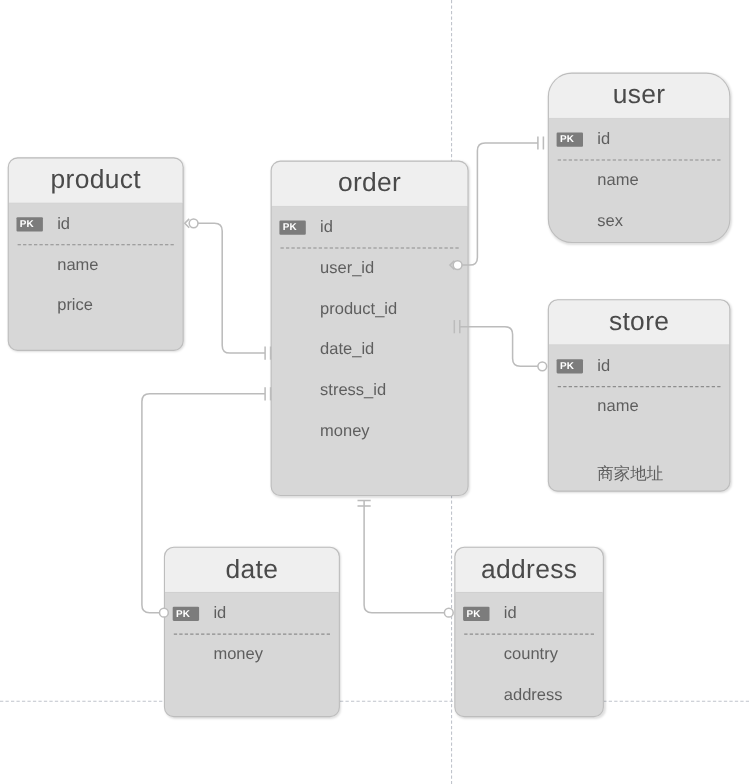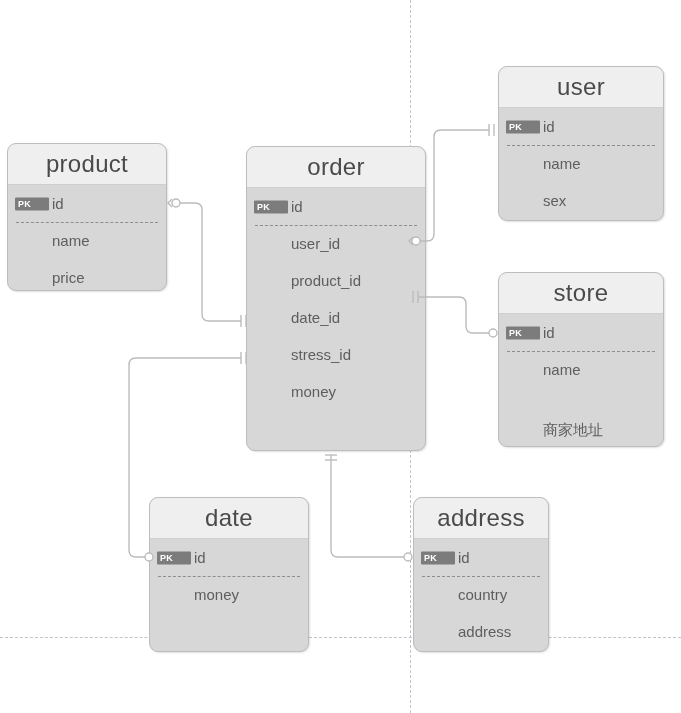--- a/index.html
+++ b/index.html
@@ -42,21 +42,21 @@
     height:37px;
     display:flex;align-items:center;
     position:relative;
     color:#5e5e5e;
     font-size:15px;
   }
   .field .pk-badge{
     position:absolute;left:7px;top:50%;transform:translateY(-50%);
     background:#7c7c7c;color:#ffffff;
     font-size:9px;font-weight:bold;
-    padding:2px 18px 2px 3px;
+    padding:2px 8px 2px 3px;
     line-height:9px;
     letter-spacing:.2px;
     border-radius:1px;
   }
   .field .fname{margin-left:44px;}
   .pk-sep{
     position:absolute;left:8px;right:8px;height:0;
     border-top:1px dashed #8d8d8d;
   }
   .cjk{font-family:Liberation Serif, serif;margin-top:48px;}
@@ -66,21 +66,21 @@
     pointer-events:none;}
   svg.links path,svg.links line{fill:none;stroke:#bcbcbc;stroke-width:1.4;}
   svg.links circle{fill:#ffffff;stroke:#bcbcbc;stroke-width:1.4;}
 </style>
 </head>
 <body>
 
 <div id="canvas">
     <div class="guide-v" style="left: 410px;"></div>
     <div class="guide-h" style="top: 637px;"></div>
-    <div class="entity" style="left: 7px; top: 143px; width: 160px; height: 148px;">
+    <div class="entity" style="left: 7px; top: 143px; width: 160px; height: 176px;">
       <div class="entity-header">product</div>
       <div class="entity-body">
         <div class="field">
           <span class="pk-badge">PK</span>
           <span class="fname">id</span>
         </div>
         <div class="pk-sep" style="top: 37px;"></div>
         <div class="field">
           <span class="fname">name</span>
         </div>
@@ -107,21 +107,21 @@
           <span class="fname">date_id</span>
         </div>
         <div class="field">
           <span class="fname">stress_id</span>
         </div>
         <div class="field">
           <span class="fname">money</span>
         </div>
       </div>
     </div>
-    <div class="entity" style="left: 498px; top: 66px; width: 166px; height: 155px;">
+    <div class="entity" style="left: 498px; top: 66px; width: 166px; height: 155px; border-radius: 22px;">
       <div class="entity-header">user</div>
       <div class="entity-body">
         <div class="field">
           <span class="pk-badge">PK</span>
           <span class="fname">id</span>
         </div>
         <div class="pk-sep" style="top: 37px;"></div>
         <div class="field">
           <span class="fname">name</span>
         </div>

